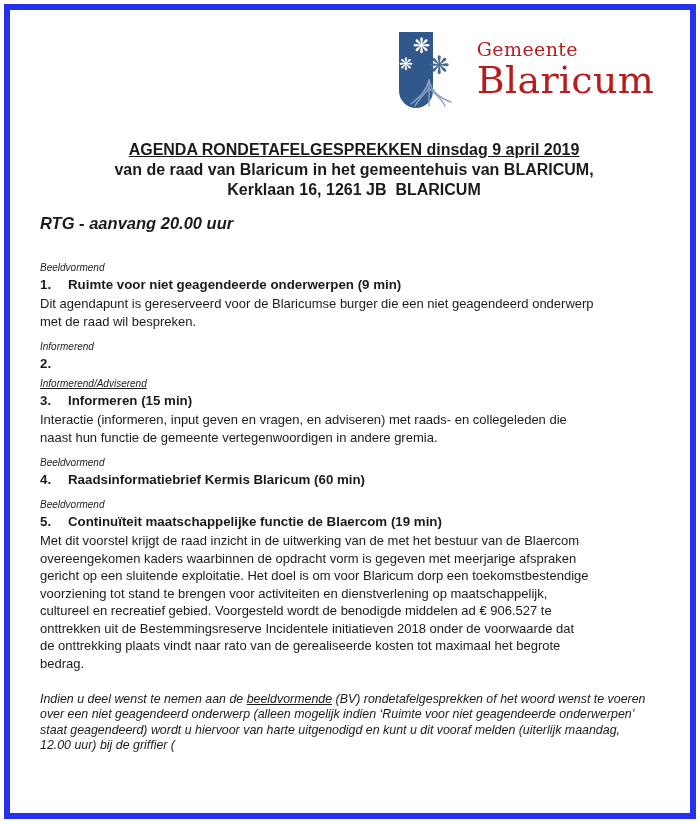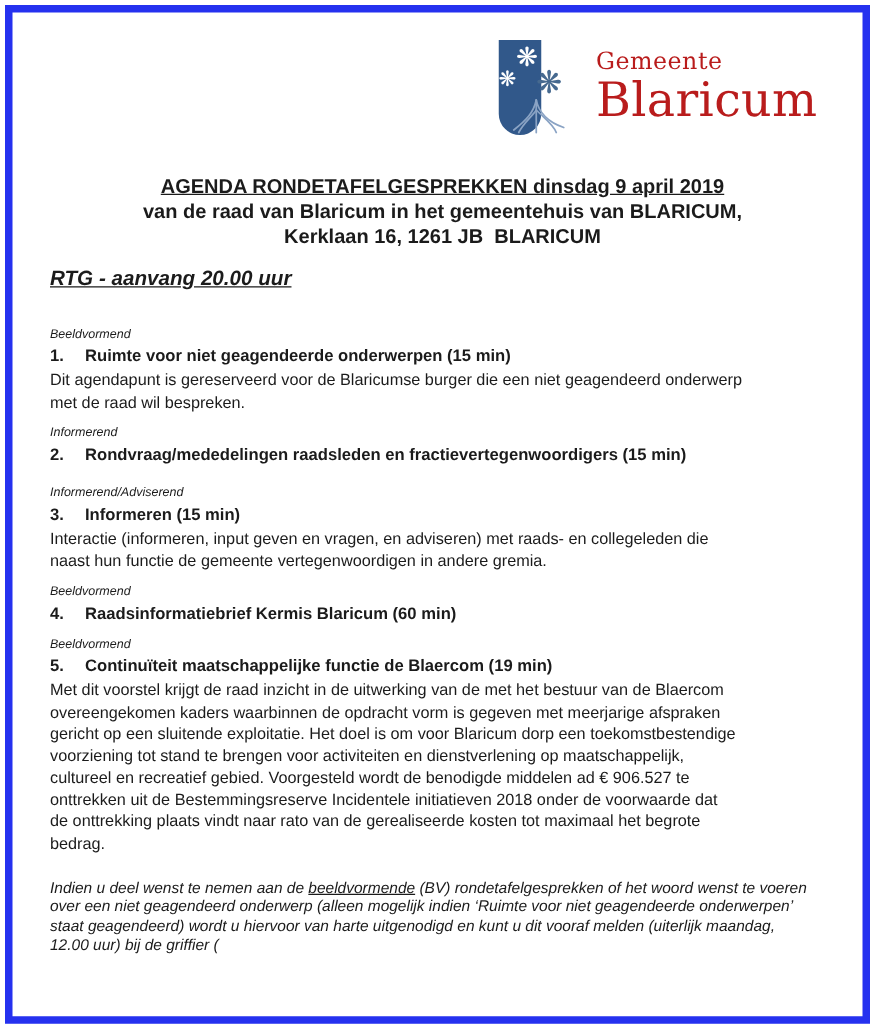--- a/index.html
+++ b/index.html
@@ -27,28 +27,28 @@
   .roots{position:absolute;left:6px;top:48px;z-index:1;}
   .logo-text{color:#b91c1c;font-family:"DejaVu Serif","Liberation Serif",serif;padding-top:8px;}
   .logo-gemeente{font-size:19px;letter-spacing:.4px;}
   .logo-blaricum{font-size:38px;line-height:1;margin-top:1px;letter-spacing:.3px;}
 
   
   .title-block{margin-top:30px;text-align:center;font-weight:bold;font-size:16px;line-height:20px;}
   .title-main{text-decoration:underline;}
 
   
-  .rtg{margin-top:12px;font-weight:bold;font-style:italic;font-size:16.5px;line-height:22px;text-decoration:underline;}
+  .rtg{margin-top:12px;font-weight:bold;font-style:italic;font-size:16.5px;line-height:22px;}
   .note{margin-top:3px;font-style:italic;font-size:13px;line-height:19px;white-space:pre-line;}
 
   
   .agenda{margin:0;}
   .category{font-style:italic;font-size:10px;line-height:15px;margin-top:9px;}
   .mt-first{margin-top:26px;}
-  .mt-lg{margin-top:15px;}
+  .mt-lg{margin-top:4px;text-decoration:underline;}
   .item-title{display:flex;font-weight:bold;font-size:13.3px;line-height:16px;margin-top:0;padding-top:2px;}
   .item-num{width:28px;flex:none;}
   .item-body{font-size:13px;line-height:17.5px;white-space:pre-line;margin-top:2px;}
   .item-body:empty{display:none;}
 
   
   .footer-note{margin-top:20px;font-style:italic;font-size:12.4px;line-height:15.4px;max-width:606px;}
   .u{text-decoration:underline;}
 </style>
 </head>
@@ -88,31 +88,30 @@
     </div>
 
     <div class="rtg">RTG - aanvang 20.00 uur</div>
 
     <div class="agenda">
 
       <div>
         <div class="category mt-first">Beeldvormend</div>
         <div class="item-title">
           <span class="item-num">1.</span>
-          <span>Ruimte voor niet geagendeerde onderwerpen (15 min)</span>
+          <span>Ruimte voor niet geagendeerde onderwerpen (9 min)</span>
         </div>
         <div class="item-body">Dit agendapunt is gereserveerd voor de Blaricumse burger die een niet geagendeerd onderwerp
 met de raad wil bespreken.</div>
       </div>
 
       <div>
         <div class="category">Informerend</div>
         <div class="item-title">
           <span class="item-num">2.</span>
-          <span>Rondvraag/mededelingen raadsleden en fractievertegenwoordigers (15 min)</span>
         </div>
 
       </div>
 
       <div>
         <div class="category mt-lg">Informerend/Adviserend</div>
         <div class="item-title">
           <span class="item-num">3.</span>
           <span>Informeren (15 min)</span>
         </div>

